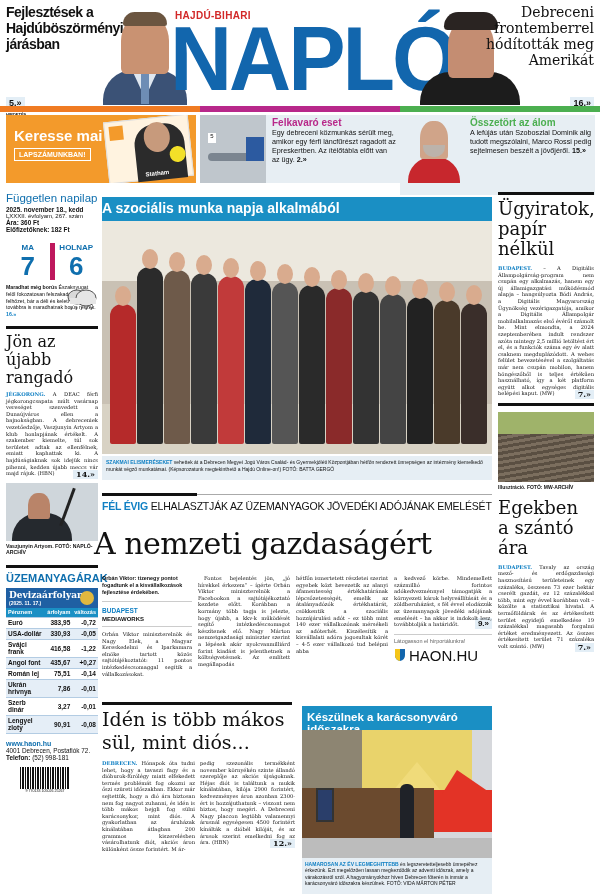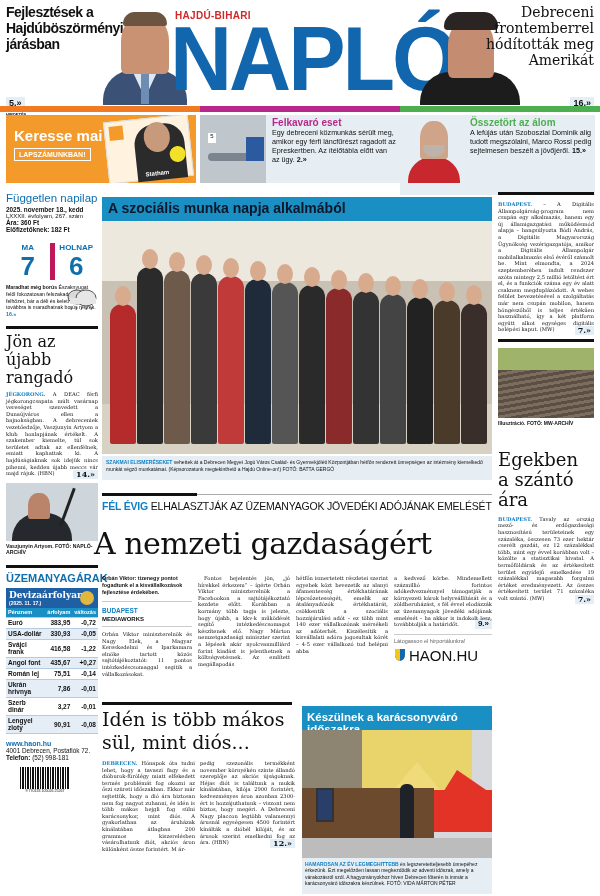--- a/index.html
+++ b/index.html
@@ -28,21 +28,21 @@
 #promo-mag{left:100px;top:3px;width:85px;height:62px;background:#fff3e0;transform:rotate(-6deg);border:1px solid #ddd}
 #teaser-mid{left:200px;top:115px;width:200px;height:68px;background:#e7eef3}
 #teaser-right{left:400px;top:115px;width:195px;height:80px;background:#e7eef3}
 .teaser-title{font-size:10px;font-weight:bold}
 .teaser-body{font-size:7.2px;line-height:9px}
 
 #left-col{left:6px;top:192px;width:92px}
 #weather-ma,#weather-ho{font-size:8px;font-weight:bold;color:#0f6fae;text-align:center}
 .bigdigit{font-size:26px;font-weight:bold;color:#0f6fae;text-align:center;line-height:28px}
 
-#soc-banner{left:102px;top:197px;width:390px;height:24px;background:#1a8fc4;color:#0f172a;font-size:14px;font-weight:bold;padding:3px 6px}
+#soc-banner{left:102px;top:197px;width:390px;height:24px;background:#1a8fc4;color:#ffffff;font-size:14px;font-weight:bold;padding:3px 0}
 #soc-photo{left:102px;top:221px;width:390px;height:233px;overflow:hidden;background:#c9c1b4}
 #soc-caption{left:102px;top:456px;width:390px;height:24px;background:#e6eef4;font-size:5px;line-height:7px;padding:3px 4px}
 #fuel-headline{left:102px;top:500px;font-size:10.5px;letter-spacing:-0.2px}
 #main-headline{left:94px;top:522px;font-size:30px;line-height:44px;letter-spacing:-0.5px}
 
 #right-col{left:498px;top:192px;width:96px}
 .rh{font-size:18px;line-height:20px;font-family:"DejaVu Serif",serif}
 
 table{border-collapse:collapse;width:100%}
 td{font-size:6.5px;font-weight:bold;padding:1.5px 2px;border-bottom:1px solid #b3cce3}
@@ -321,22 +321,23 @@
   <div style="position:absolute;left:140px;top:40px;width:50px;height:24px;background:#e33326;clip-path:polygon(0 100%,30% 0,100% 100%)"></div>
   <div style="position:absolute;left:0;top:108px;width:190px;height:20px;background:#bcbcbc"></div>
 
   <div style="position:absolute;left:14px;top:58px;width:18px;height:34px;background:#2a3e6a;border:2px solid #333"></div>
   <div style="position:absolute;left:98px;top:54px;width:14px;height:54px;background:#1f2228;border-radius:6px 6px 0 0"></div>
 </div>
 <div class="abs" style="left:302px;top:858px;width:190px;height:36px;background:#e6eef4;font-size:5px;line-height:6.4px;padding:3px 3px"><span class="kicker">HAMAROSAN AZ ÉV LEGMEGHITTEBB</span> <span>és legszeretetteljesebb ünnepéhez érkezünk. Ezt megelőzően lassan megkezdődik az adventi időszak, amely a várakozásról szól. A hagyományokhoz híven Debrecen főterén is immár a karácsonyváró időszakra készülnek. FOTÓ: VIDA MÁRTON PÉTER</span></div>
 
 <div class="abs" id="right-col">
   <div class="rule"></div>
+  <div class="rh" style="margin-top:4px">Ügyiratok, papír nélkül</div>
   <div class="tiny" style="margin-top:6px"><span class="kicker">BUDAPEST.</span> <span>– A Digitális Állampolgárság-program nem csupán egy alkalmazás, hanem egy új államigazgatási működésmód alapja – hangsúlyozta Bódi András, a Digitális Magyarország Ügynökség vezérigazgatója, amikor a Digitális Állampolgár mobilalkalmazás első évéről számolt be. Mint elmondta, a 2024 szeptemberében indult rendszer azóta mintegy 2,5 millió letöltést ért el, és a funkciók száma egy év alatt csaknem megduplázódott. A webes felület bevezetésével a szolgáltatás már nem csupán mobilon, hanem böngészőből is teljes értékűen használható, így a két platform együtt alkot egységes digitális belépési kaput. (MW)</span> <span class="pgref" style="float:right;font-size:8px">7.»</span></div>
   <div class="rule" style="margin-top:6px;clear:both"></div>
   <div style="margin-top:6px;width:96px;height:70px;background:#6d6152;position:relative;overflow:hidden">
     <div style="position:absolute;left:0;top:0;width:100%;height:22px;background:#9fb36a"></div>
     <div style="position:absolute;left:0;top:22px;width:100%;height:48px;background:repeating-linear-gradient(170deg,#5a4f42 0 3px,#7b6e5e 3px 6px)"></div>
   </div>
   <div style="font-size:5px;font-weight:bold;margin-top:2px">Illusztráció. FOTÓ: MW-ARCHÍV</div>
-  <div class="rh" style="margin-top:24px">Egekben a szántó ára</div>
+  <div class="rh" style="margin-top:8px">Egekben a szántó ára</div>
   <div class="tiny" style="margin-top:6px"><span class="kicker">BUDAPEST.</span> <span>Tavaly az ország mező- és erdőgazdasági hasznosítású területeinek egy százaléka, összesen 73 ezer hektár cserélt gazdát, ez 12 százalékkal több, mint egy évvel korábban volt – közölte a statisztikai hivatal. A termőföldárak és az értékesített terület egyidejű emelkedése 19 százalékkal magasabb forgalmi értéket eredményezett. Az összes értékesített terület 71 százaléka volt szántó. (MW)</span> <span class="pgref" style="float:right;font-size:8px">7.»</span></div>
 </div>
 
 </body></html>

